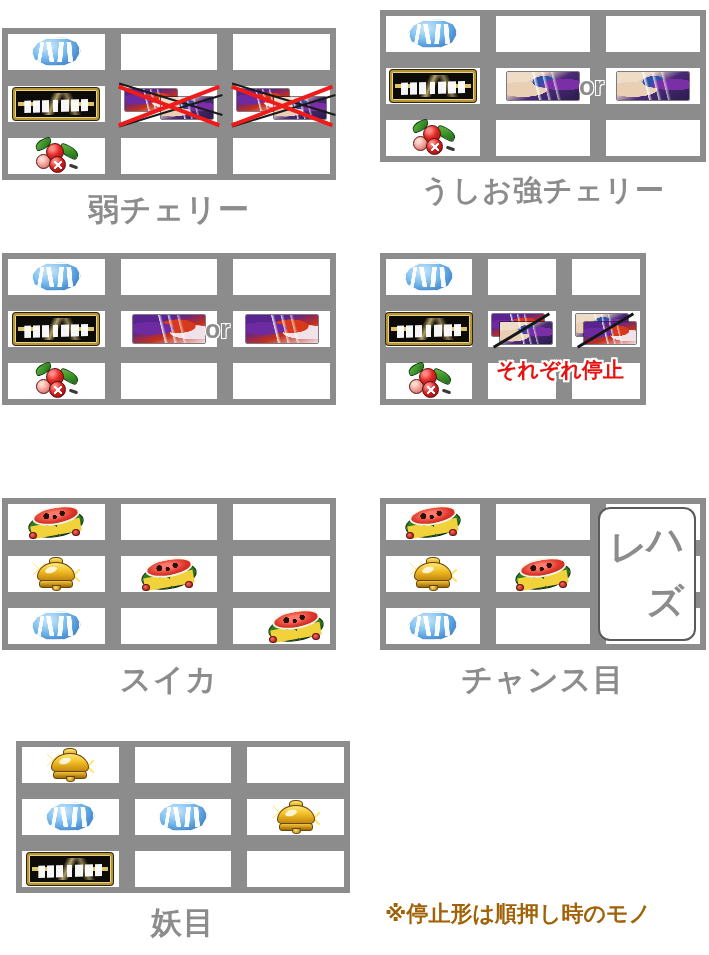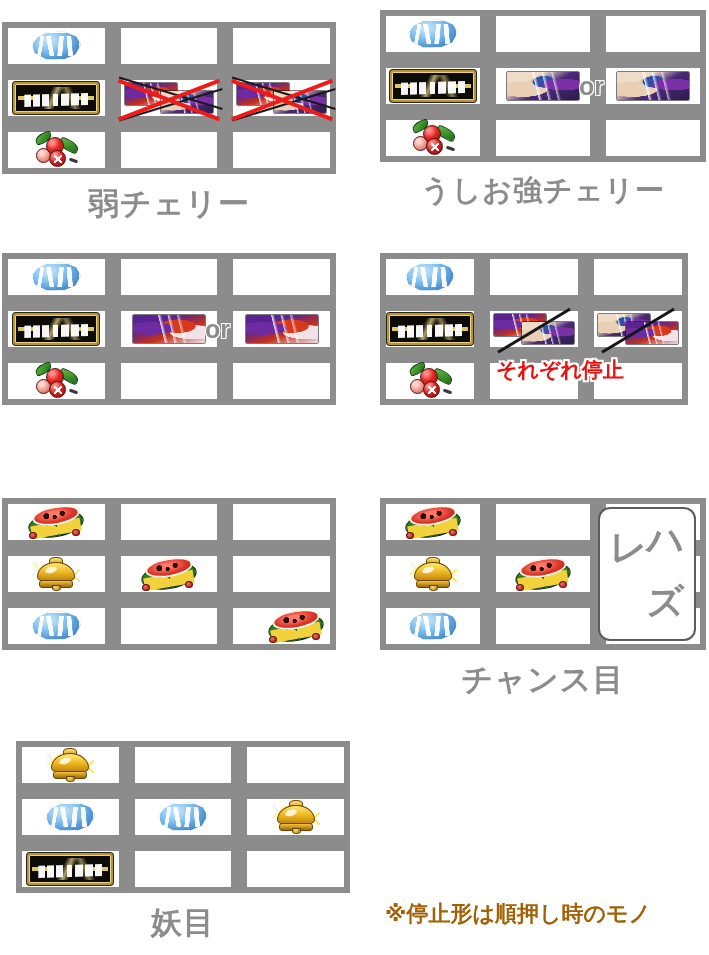--- a/index.html
+++ b/index.html
@@ -313,21 +313,21 @@
     position: absolute;
     font-weight: bold; font-size: 22px; color: #a16207;
     white-space: nowrap; line-height: 1;
   }
 </style>
 </head>
 <body>
 
 <div id="board">
 
-  <div class="panel" style="left:2px; top:22px; width:334px;">
+  <div class="panel" style="left:2px; top:28px; width:334px;">
     <div class="grid" style="height:152px;">
 
       <div class="cell">
         <span class="sym sym-gem"></span>
       </div>
       <div class="cell"></div>
       <div class="cell"></div>
 
       <div class="cell">
         <span class="sym sym-plate"></span>
@@ -463,21 +463,21 @@
             <span class="stem"></span>
         </span>
       </div>
       <div class="cell"></div>
       <div class="cell"></div>
 
       <div class="or-txt" style="left:203px; top:64px;">or</div>
     </div>
   </div>
 
-  <div class="panel" style="left:380px; top:253px; width:308px;">
+  <div class="panel" style="left:380px; top:253px; width:266px;">
     <div class="grid" style="height:152px;">
 
       <div class="cell">
         <span class="sym sym-gem"></span>
       </div>
       <div class="cell"></div>
       <div class="cell"></div>
 
       <div class="cell">
         <span class="sym sym-plate"></span>
@@ -572,20 +572,21 @@
       <div class="cell" style="justify-content:flex-end; padding-right:6px;">
         <span class="sym sym-melon">
           <span class="rind"></span>
             <span class="dots"></span>
           <span class="flesh"></span>
             <span class="nub-l"></span>
             <span class="nub-r"></span>
         </span>
       </div>
     </div>
+    <div class="label sz-lg" style="margin-top:14px;">スイカ</div>
   </div>
 
   <div class="panel" style="left:380px; top:498px; width:326px;">
     <div class="grid" style="height:152px;">
 
       <div class="cell">
         <span class="sym sym-melon">
           <span class="rind"></span>
             <span class="dots"></span>
           <span class="flesh"></span>

